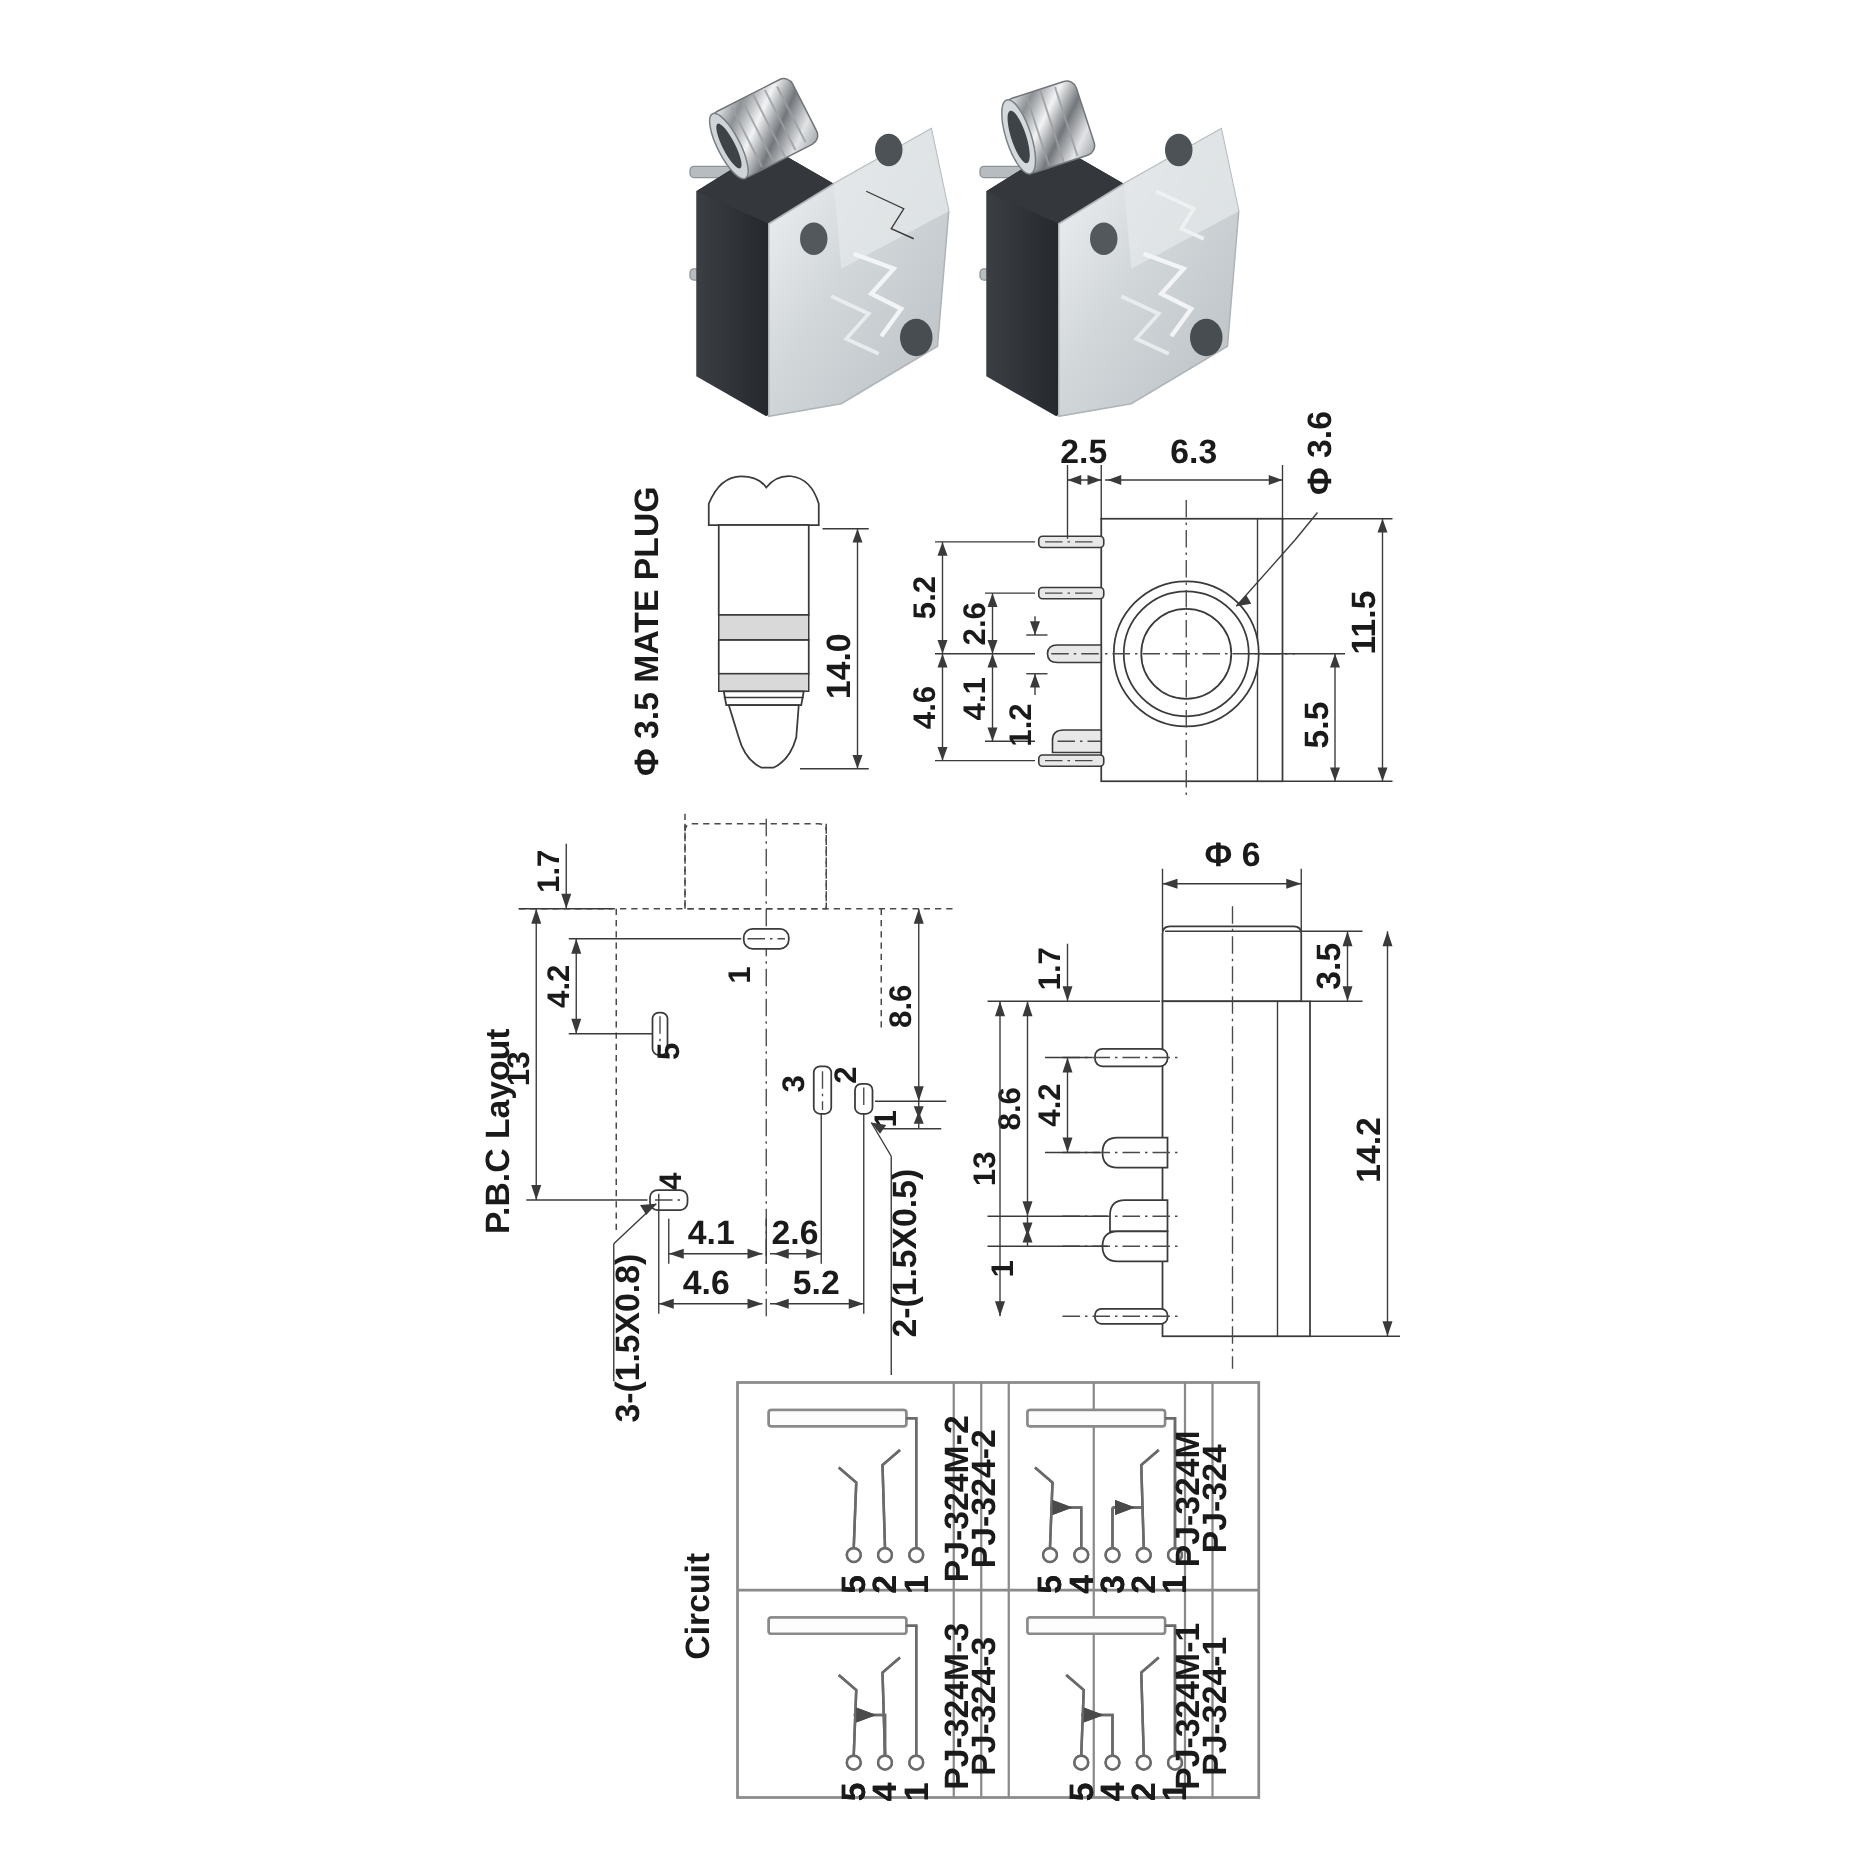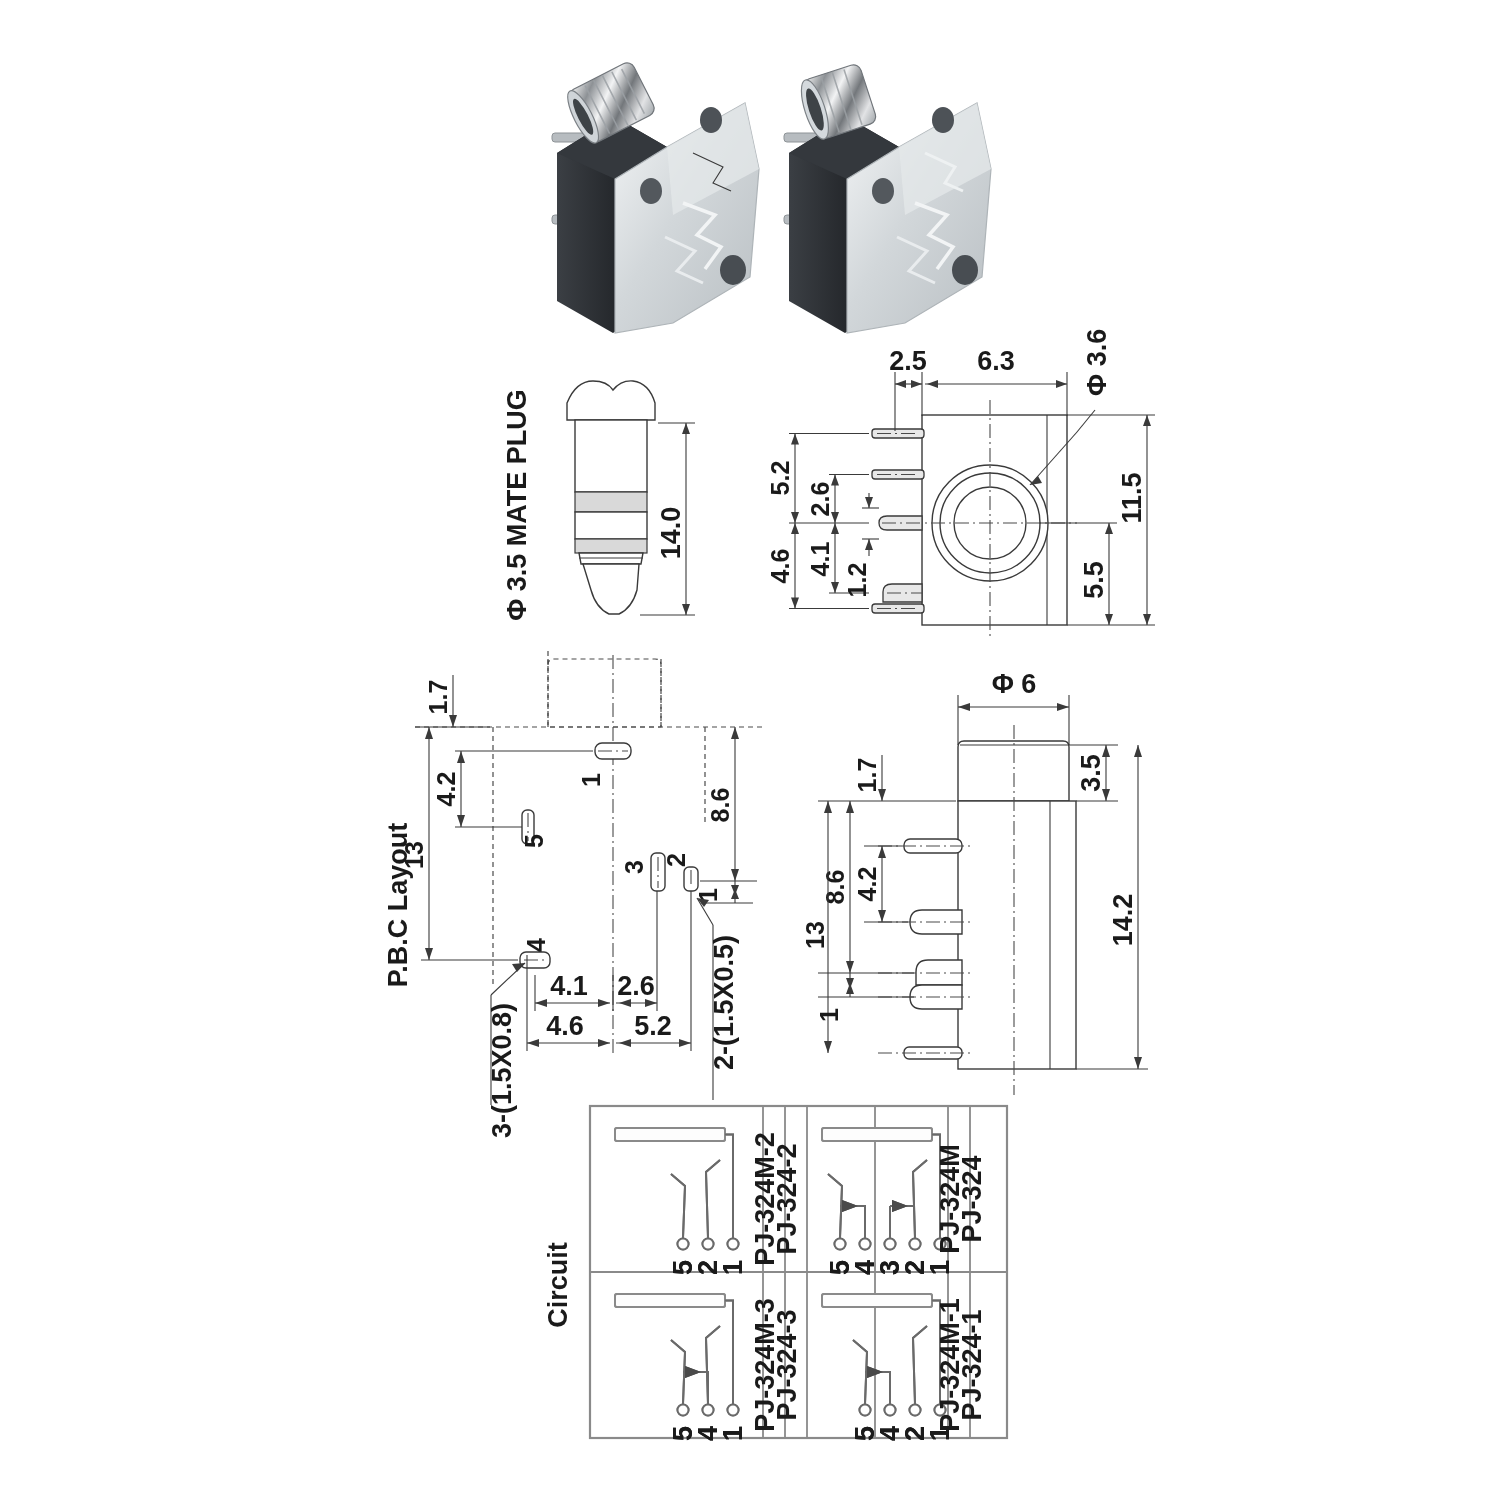--- a/index.html
+++ b/index.html
@@ -122,21 +122,21 @@
   <line x1="150" y1="250" x2="205" y2="250" class="dim"></line>
   <line x1="196" y1="58" x2="196" y2="250" class="dim"></line>
   <path d="M196 58 l-4 11 l8 0 Z" fill="#3a3a3a"></path>
   <path d="M196 250 l-4 -11 l8 0 Z" fill="#3a3a3a"></path>
   <text class="txtL" transform="translate(190,168) rotate(-90)" text-anchor="middle">14.0</text>
 
   <text class="txtL" transform="translate(36,140) rotate(-90)" text-anchor="middle">Φ 3.5 MATE PLUG</text>
 </svg>
 </div>
 
-<div class="abs" style="left:777px;top:348px;width:390px;height:300px;">
+<div class="abs" style="left:736px;top:348px;width:390px;height:300px;">
 <svg width="390" height="300" viewBox="0 0 390 300">
 
   <rect x="145" y="67" width="145" height="210" class="fillw"></rect>
   <line x1="270" y1="67" x2="270" y2="277" class="lnT"></line>
 
   <circle cx="213" cy="175" r="58" class="fillw"></circle>
   <circle cx="213" cy="175" r="50" class="fillw"></circle>
   <circle cx="213" cy="175" r="36" class="fillw"></circle>
 
   <line x1="213" y1="52" x2="213" y2="292" class="ctr"></line>
@@ -313,21 +313,21 @@
 
   <line x1="140" y1="308" x2="106" y2="340" class="dim"></line>
   <line x1="106" y1="340" x2="106" y2="450" class="dim"></line>
   <path d="M140 308 l-13 1 l5 8 Z" fill="#3a3a3a"></path>
   <text class="txtL" transform="translate(126,348) rotate(-90)" text-anchor="end">3-(1.5X0.8)</text>
 
   <text class="txtL" transform="translate(22,250) rotate(-90)" text-anchor="middle">P.B.C Layout</text>
 </svg>
 </div>
 
-<div class="abs" style="left:818px;top:655px;width:340px;height:450px;">
+<div class="abs" style="left:790px;top:655px;width:340px;height:450px;">
 <svg width="340" height="450" viewBox="0 0 340 450">
 
   <path d="M140 92 q0 -6 6 -6 L245 86 q6 0 6 6 L251 146 L140 146 Z" class="fillw"></path>
   <line x1="142" y1="90" x2="250" y2="90" class="lnT"></line>
 
   <rect x="140" y="146" width="118" height="268" class="fillw"></rect>
   <line x1="232" y1="146" x2="232" y2="414" class="lnT"></line>
 
   <line x1="196" y1="70" x2="196" y2="440" class="ctr"></line>
 

